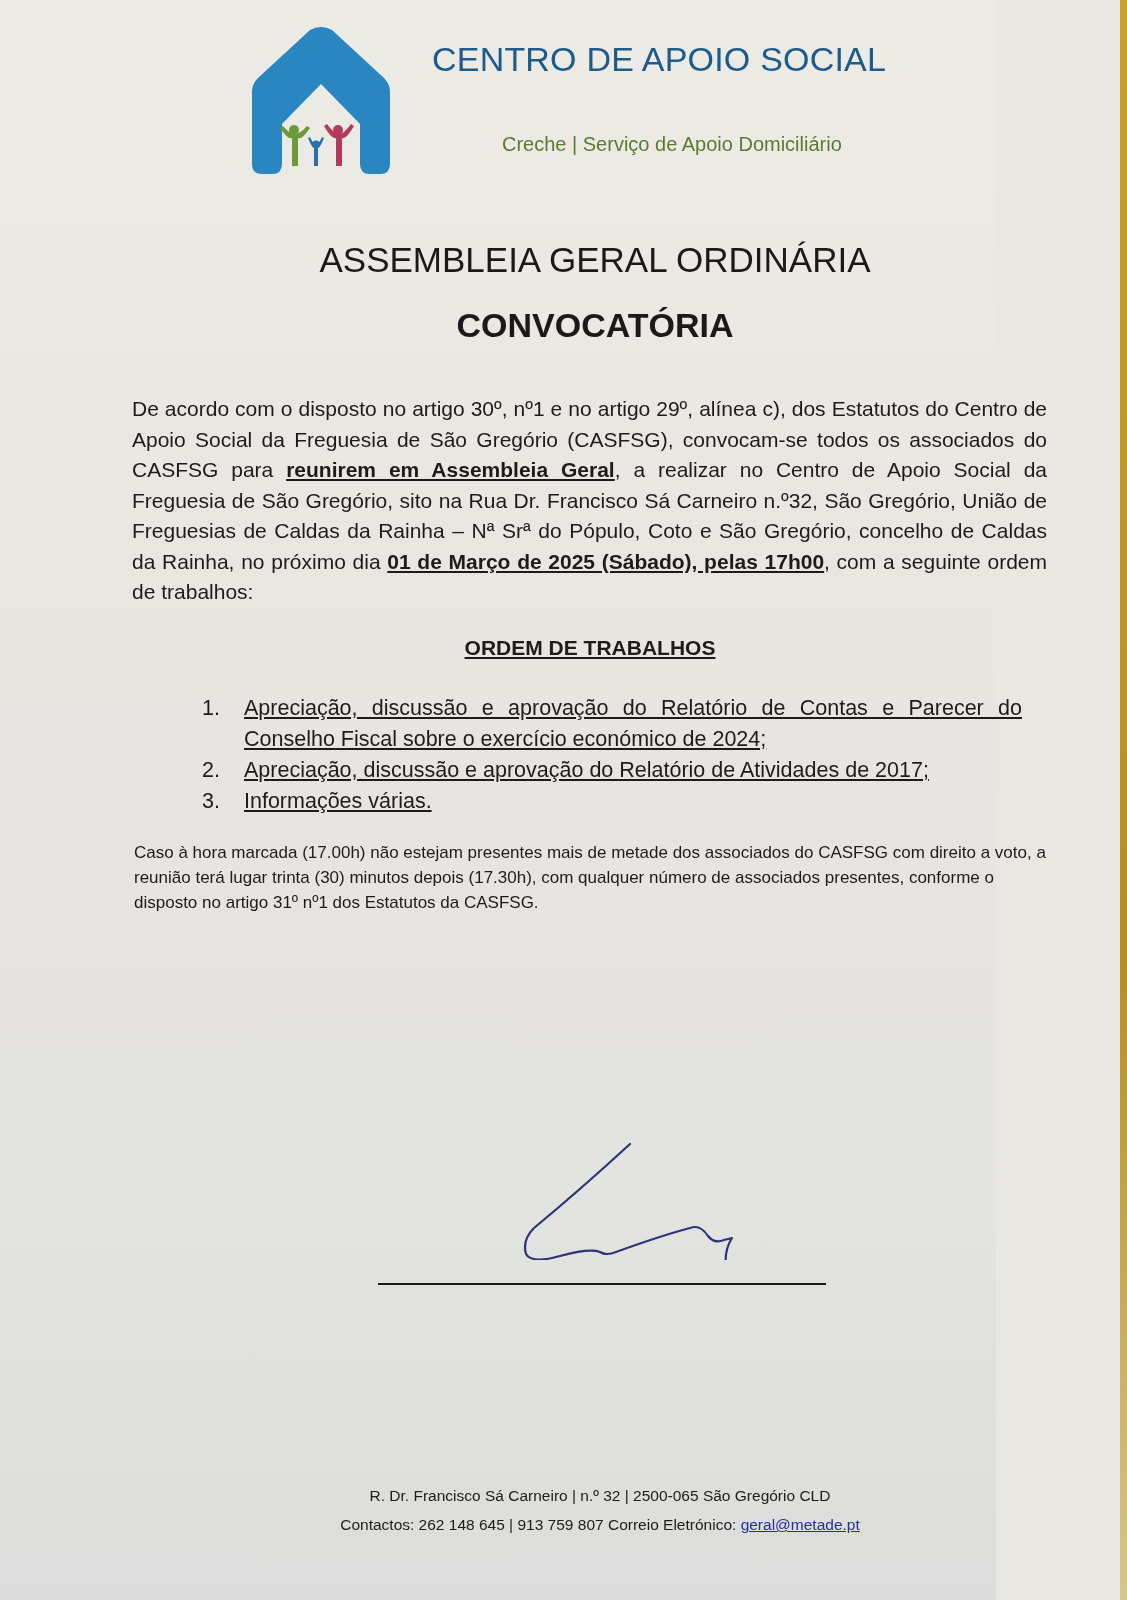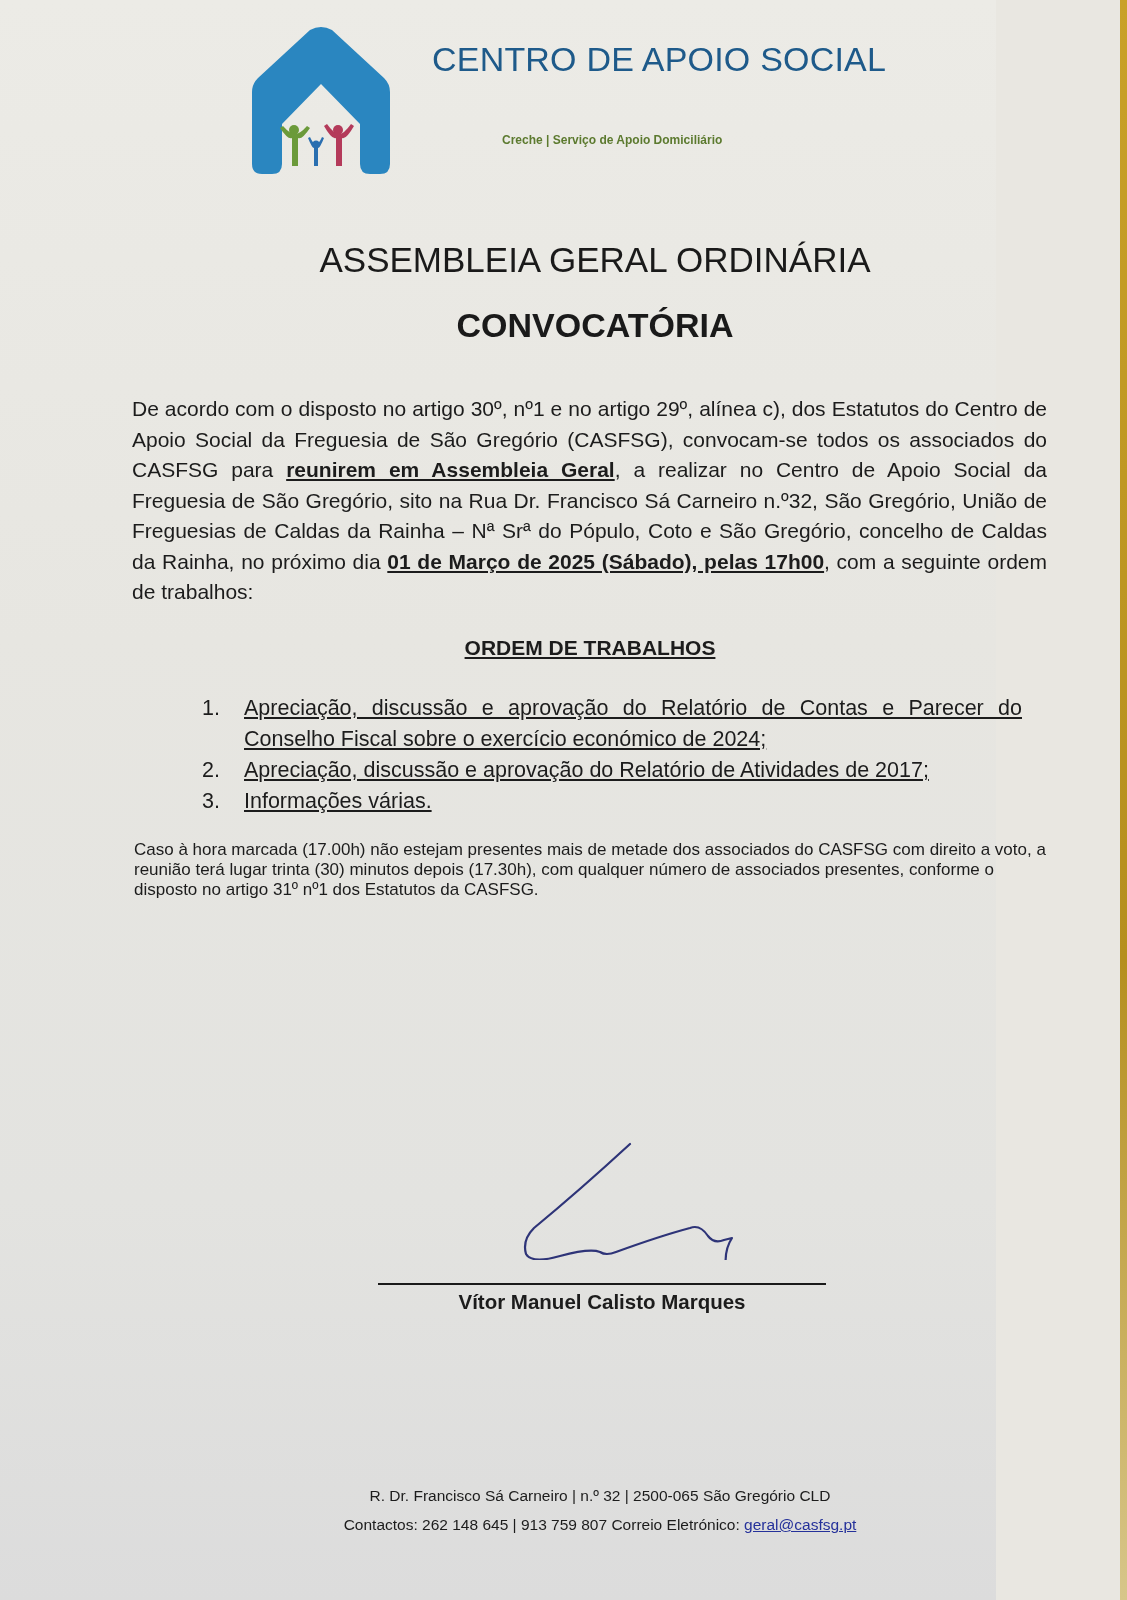--- a/index.html
+++ b/index.html
@@ -22,21 +22,21 @@
       position: absolute; left: 432px; top: 40px;
       font-size: 34px; color: #1e5a8a; letter-spacing: 0.2px; white-space: nowrap;
     }
     .brand-band {
       position: absolute; left: 413px; top: 76px; width: 528px; height: 42px;
       background: #b8305a; color: #f4dbe3;
       font-size: 29px; text-align: center; line-height: 42px; white-space: nowrap;
     }
     .brand-services {
       position: absolute; left: 502px; top: 133px;
-      font-size: 12px; font-weight: bold; color: #5c7a2f; white-space: nowrap;
+      font-size: 20px; font-weight: normal; color: #5c7a2f; white-space: nowrap;
     }
     .doc-title {
       position: absolute; left: 0; width: 1190px; top: 240px;
       text-align: center; font-size: 35px; color: #1a1a1a; white-space: nowrap;
     }
     .doc-subtitle {
       position: absolute; left: 0; width: 1190px; top: 306px;
       text-align: center; font-size: 34px; font-weight: bold; color: #1a1a1a;
     }
     .intro {
@@ -51,21 +51,21 @@
     .agenda {
       position: absolute; left: 202px; top: 693px; width: 820px;
       margin: 0; padding: 0; list-style: none;
       font-size: 21.5px; line-height: 31px;
     }
     .agenda li { display: flex; }
     .agenda .num { width: 42px; flex: none; }
     .agenda .txt { flex: 1; text-align: justify; text-decoration: underline; }
     .quorum {
       position: absolute; left: 134px; top: 840px; width: 915px;
-      font-size: 17px; line-height: 20px;
+      font-size: 17px; line-height: 25px;
     }
     .place-date {
       position: absolute; left: 134px; top: 995px;
       font-size: 21px;
     }
     .sig-role {
       position: absolute; left: 378px; top: 1127px;
       font-size: 20.5px; font-weight: bold; white-space: nowrap;
     }
     .signature { position: absolute; left: 520px; top: 1140px; width: 230px; height: 120px; }
@@ -132,19 +132,18 @@
     </li>
   </ol>
 
   <p class="quorum" style="margin:0;">Caso à hora marcada (17.00h) não estejam presentes mais de metade dos associados do CASFSG com direito a voto, a reunião terá lugar trinta (30) minutos depois (17.30h), com qualquer número de associados presentes, conforme o disposto no artigo 31º nº1 dos Estatutos da CASFSG.</p>
 
 
   <svg class="signature" viewBox="0 0 230 120">
     <path d="M110 4 Q60 50 14 88 Q2 100 6 114 Q12 124 40 116 Q70 108 80 112 Q86 116 96 112 Q140 96 170 88 Q180 84 188 96 Q194 104 204 100 L212 98 Q204 110 206 128" fill="none" stroke="#2e3478" stroke-width="2.2" stroke-linecap="round" stroke-linejoin="round"></path>
   </svg>
   <div class="sig-line"></div>
-  <div class="sig-name">Vítor Manuel Calisto Marques</div>
 
   <div class="footer-address">R. Dr. Francisco Sá Carneiro | n.º 32 | 2500-065 São Gregório CLD</div>
-  <div class="footer-contacts"><span>Contactos: 262 148 645 | 913 759 807 Correio Eletrónico: </span><a>geral@casfsg.pt</a></div>
+  <div class="footer-contacts"><span>Contactos: 262 148 645 | 913 759 807 Correio Eletrónico: </span><a>geral@metade.pt</a></div>
 </div>
 
 <div class="edge-strip"></div>
 
 </body></html>

